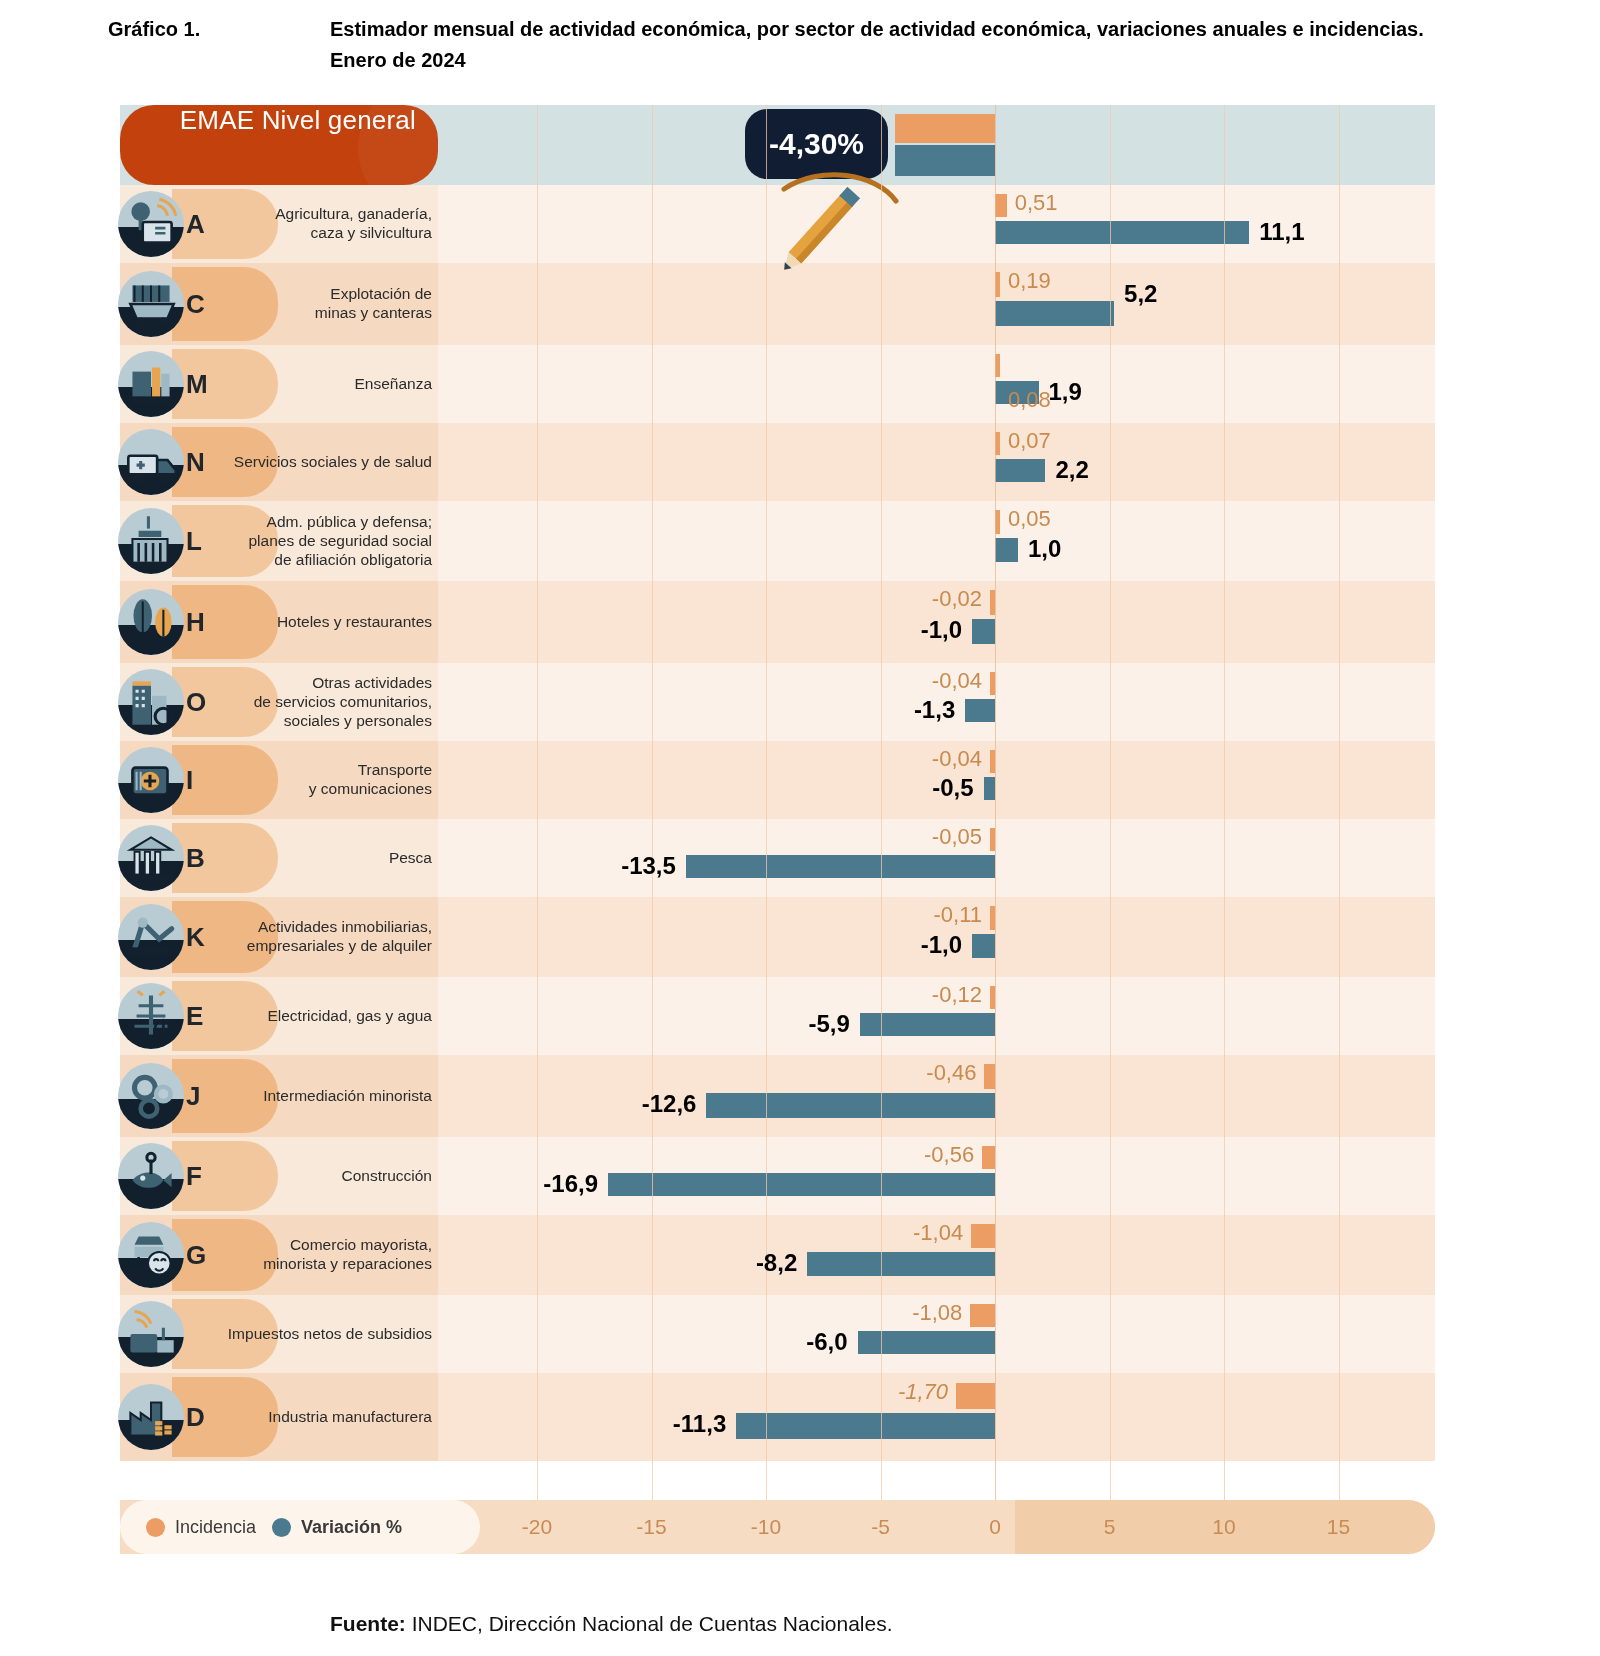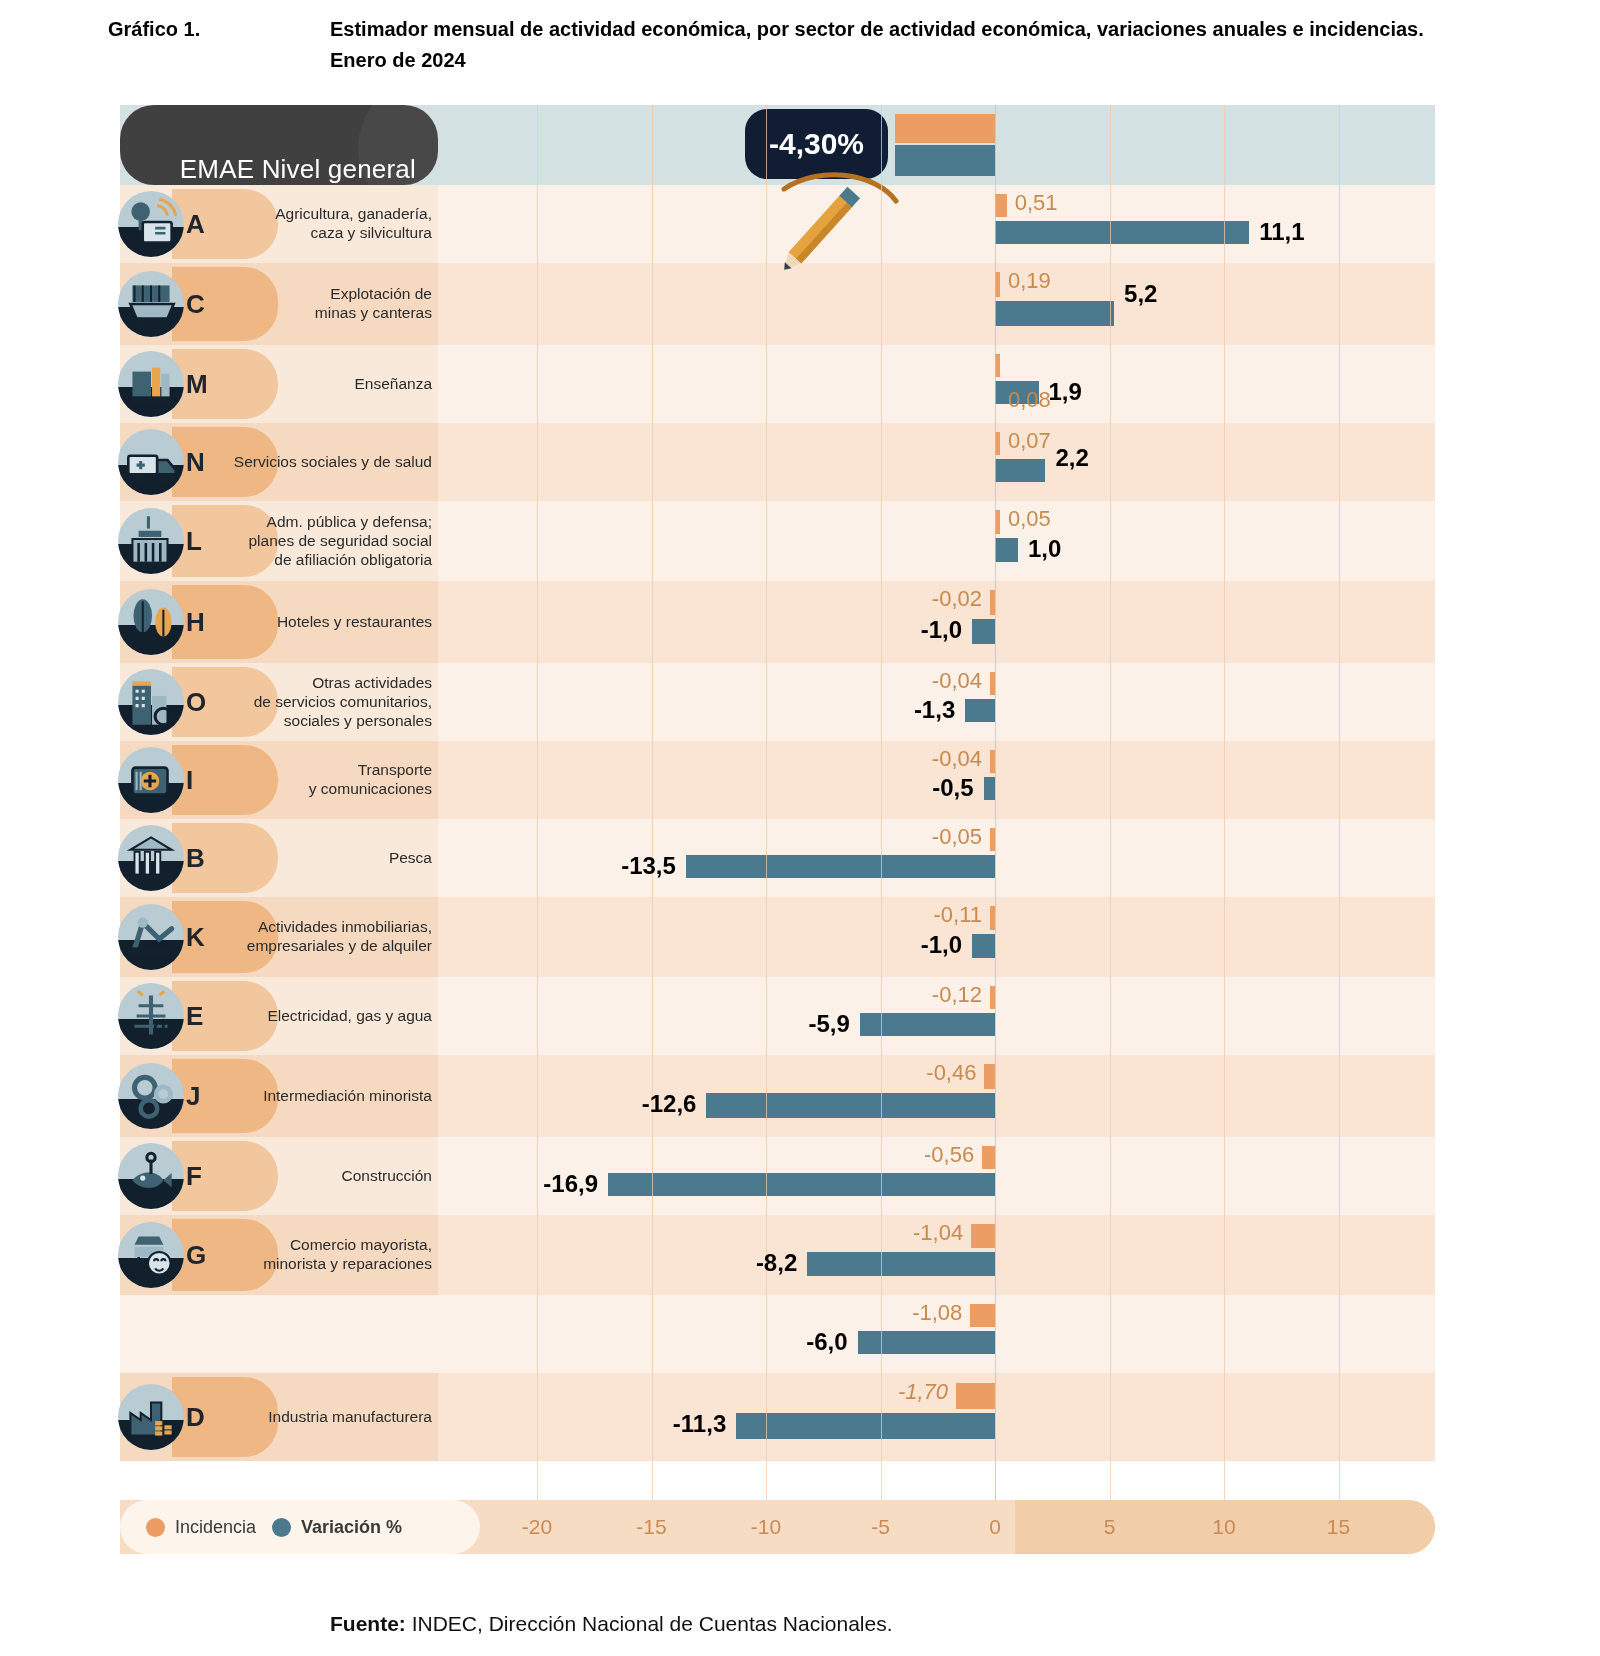--- a/index.html
+++ b/index.html
@@ -29,23 +29,23 @@
   .gridline.zero { background: #e8b88e; width: 1px; }
 
   
   .emae-row {
     position: absolute; left: 0; top: 0; width: 1315px; height: 80px;
     background: #d4e1e3;
     z-index: 3;
   }
   .emae-pill {
     position: absolute; left: 0; top: 0; width: 318px; height: 80px;
-    background: #404040;
+    background: #c2410c;
     border-radius: 34px 34px 34px 34px;
-    display: flex; align-items: flex-end; justify-content: flex-end;
+    display: flex; align-items: flex-start; justify-content: flex-end;
     padding-right: 22px;
     overflow: hidden;
   }
   .emae-pill::after {
     content: ""; position: absolute; right: -40px; top: -22px;
     width: 120px; height: 130px; border-radius: 50%;
     background: rgba(255,255,255,.045);
   }
   .emae-label { color: #fff; font-size: 26px; letter-spacing: .2px; position: relative; z-index: 2; }
   .emae-bar-inc {
@@ -265,21 +265,21 @@
               <circle cx="46" cy="48" r="5" fill="#13202e"></circle>
               <path d="M22 31v8M18 35h8" stroke="#3f6273" stroke-width="3"></path>
             </svg>
       </div>
       <div class="letter">N</div>
       <div class="sector-name">Servicios sociales y de salud</div>
     </div>
     <div class="bar inc" style="left:875px;top:9px;width:5px;height:23px;"></div>
     <div class="bar var" style="left:875px;top:36px;width:50.38px;height:23px;"></div>
     <div class="vlabel inc" style="left:888px;top:5px;">0,07</div>
-    <div class="vlabel var" style="left:935.38px;top:21px;">2,2</div>
+    <div class="vlabel var" style="left:935.38px;top:33px;">2,2</div>
   </div>
       <div class="row odd" style="height: 80px;">
     <div class="plotbg"></div>
     <div class="lblzone">
       <div class="letter-pill"></div>
       <div class="icon-badge">
         <div class="lower"></div>
         <svg width="66" height="66" viewBox="0 0 64 64">
               <rect x="28" y="8" width="3" height="12" fill="#3f6273"></rect>
               <path d="M20 22h22v6H20z" fill="#3f6273"></path>
@@ -483,20 +483,35 @@
       <div class="letter">G</div>
       <div class="sector-name">Comercio mayorista,<br>minorista y reparaciones</div>
     </div>
     <div class="bar inc" style="left:851.184px;top:9px;width:23.816px;height:24px;"></div>
     <div class="bar var" style="left:687.22px;top:37px;width:187.77999999999997px;height:24px;"></div>
     <div class="vlabel inc" style="right:471.81600000000003px;top:5px;">-1,04</div>
     <div class="vlabel var" style="right:637.78px;top:34px;">-8,2</div>
   </div>
       <div class="row odd" style="height: 78px;">
     <div class="plotbg"></div>
+    <div class="lblzone">
+      <div class="letter-pill"></div>
+      <div class="icon-badge">
+        <div class="lower"></div>
+        <svg width="66" height="66" viewBox="0 0 64 64">
+              <path d="M18 18a12 12 0 0 1 10 8" stroke="#e8a44e" stroke-width="3" fill="none"></path>
+              <path d="M16 10a20 20 0 0 1 16 12" stroke="#e8a44e" stroke-width="3" fill="none"></path>
+              <rect x="12" y="32" width="26" height="18" rx="2" fill="#3f6273"></rect>
+              <rect x="38" y="38" width="16" height="12" fill="#9fb9c4"></rect>
+              <path d="M44 26v12" stroke="#3f6273" stroke-width="3"></path>
+            </svg>
+      </div>
+      <div class="letter"></div>
+      <div class="sector-name">Impuestos netos de subsidios</div>
+    </div>
     <div class="bar inc" style="left:850.268px;top:9px;width:24.732px;height:23px;"></div>
     <div class="bar var" style="left:737.6px;top:36px;width:137.39999999999998px;height:23px;"></div>
     <div class="vlabel inc" style="right:472.73199999999997px;top:5px;">-1,08</div>
     <div class="vlabel var" style="right:587.4px;top:33px;">-6,0</div>
   </div>
       <div class="row even" style="height: 88px;">
     <div class="plotbg"></div>
     <div class="lblzone">
       <div class="letter-pill"></div>
       <div class="icon-badge">

